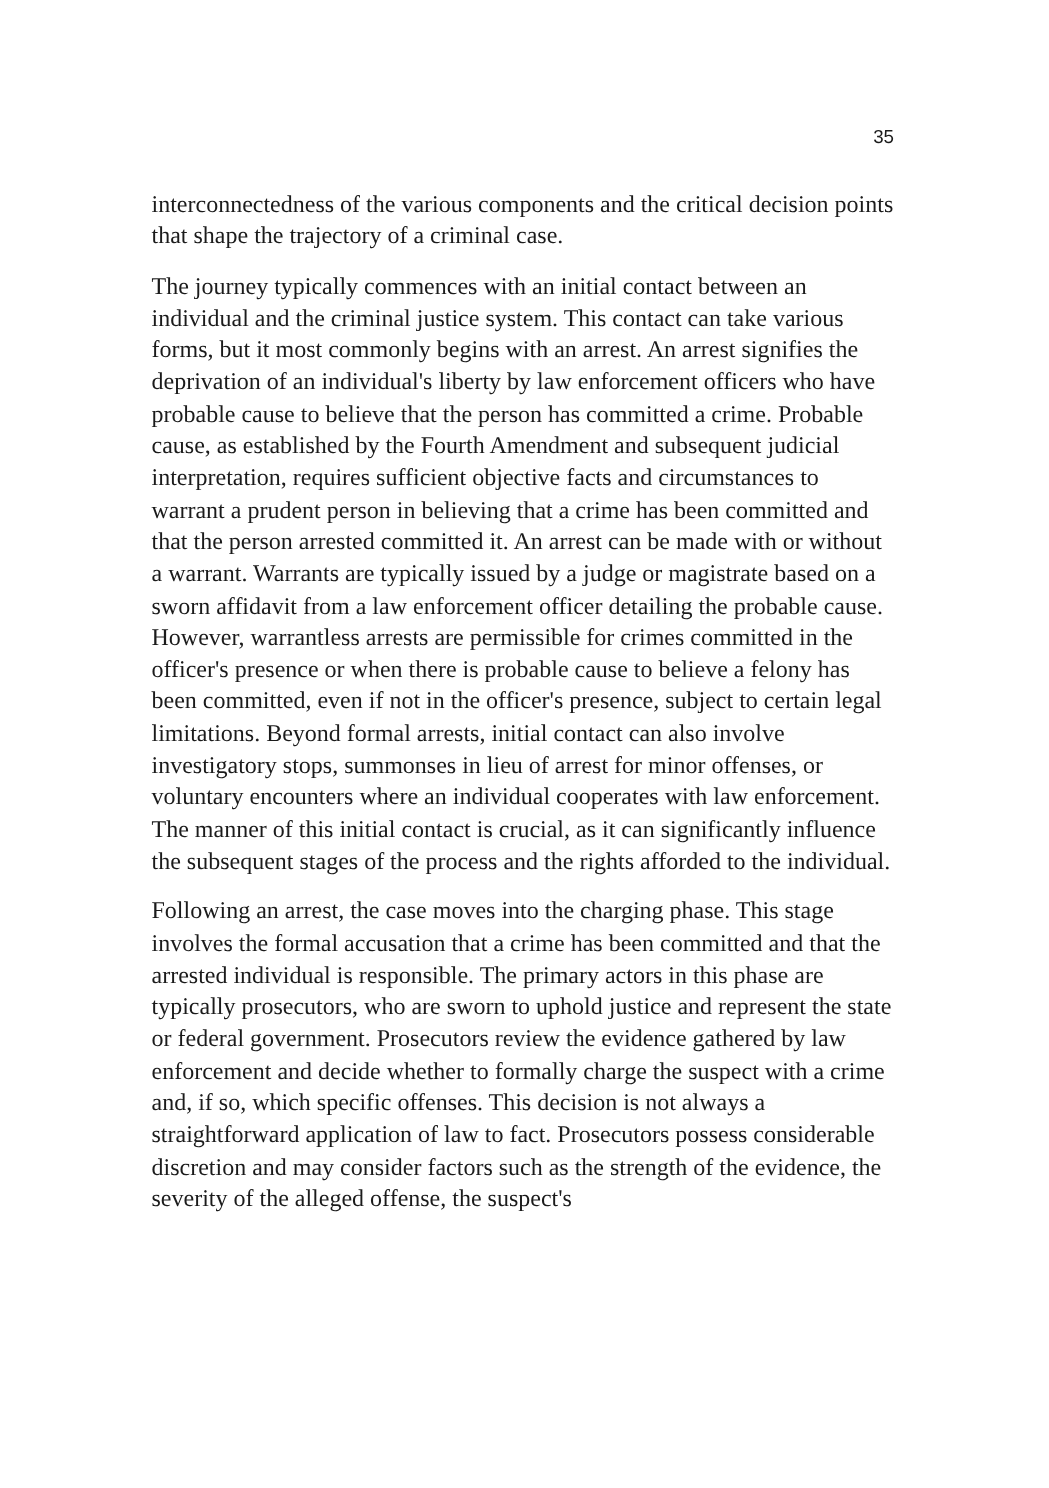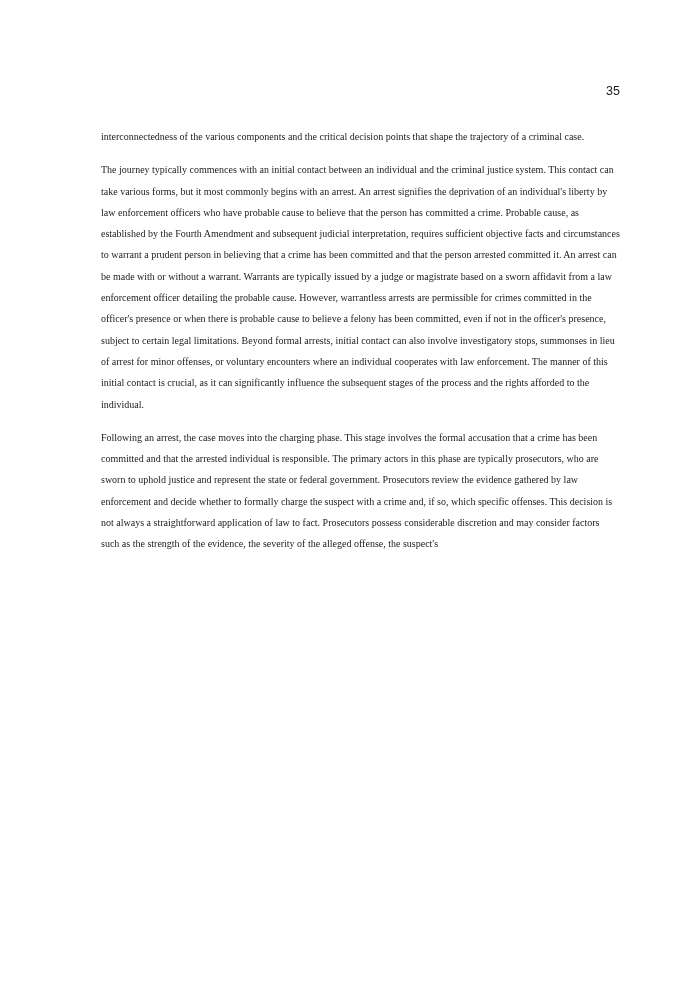--- a/index.html
+++ b/index.html
@@ -10,34 +10,34 @@
     margin: 0;
     padding: 0;
     background: var(--page-bg);
   }
   .page {
     position: relative;
     width: 699px;
     height: 992px;
     box-sizing: border-box;
     background: var(--page-bg);
-    padding: 84px 79px 0 101px;
+    padding: 84px 103px 0 101px;
     overflow: hidden;
   }
   .page-number {
     text-align: right;
     font-family: "Liberation Sans", sans-serif;
     font-size: 12.5px;
     line-height: 15px;
     color: var(--text-color);
   }
   .page-body {
     margin-top: 27px;
     font-family: "Liberation Serif", serif;
-    font-size: 10px;
+    font-size: 16px;
     line-height: 21.3px;
     color: var(--text-color);
     text-align: left;
   }
   .para {
     margin: 0 0 12px 0;
   }
   .para strong {
     font-weight: normal;
   }

